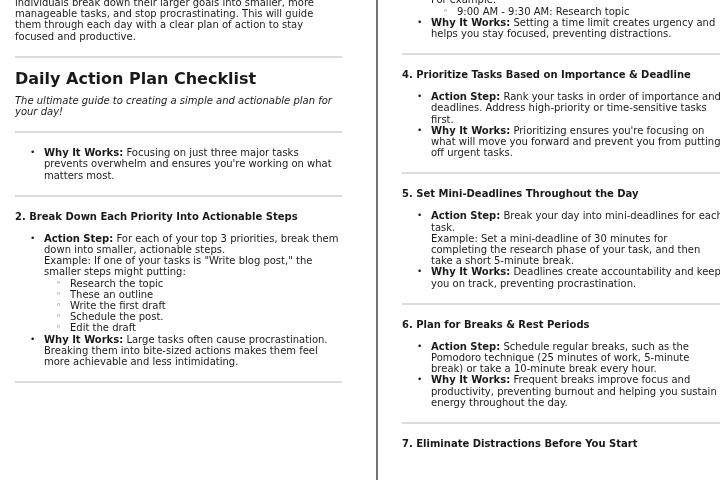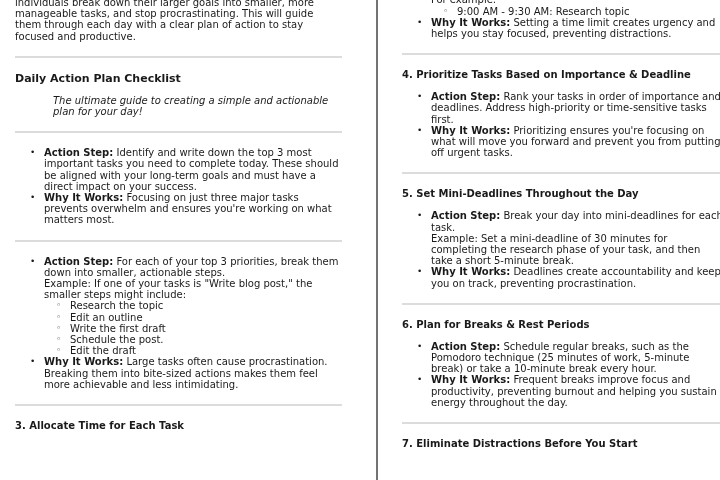--- a/index.html
+++ b/index.html
@@ -26,32 +26,32 @@
   #col-left .col-inner { top: -3px; }
   #col-right .col-inner { left: 24px; right: 15px; top: -28px; }
   p { margin: 0; }
   .hr {
     height: 0;
     border: 0;
     border-top: 2px solid #dcdcdc;
     margin: 14px 0 14px 0;
   }
   h2 {
-    font-size: 11px;
+    font-size: 16px;
     font-weight: bold;
     margin: 0 0 10px 0;
     line-height: 13px;
   }
   h3 {
     font-size: 10px;
     font-weight: bold;
     margin: 0 0 10px 0;
     line-height: 12px;
   }
-  .subtitle { font-style: italic; margin-left: 38px; }
+  .subtitle { font-style: italic; }
   ul.main {
     margin: 0;
     padding-left: 29px;
     list-style: none;
   }
   ul.main > li { position: relative; }
   ul.main > li::before {
     content: "•";
     position: absolute;
     left: -14px;
@@ -81,45 +81,44 @@
   <div class="col-inner">
     <p>individuals break down their larger goals into smaller, more manageable tasks, and stop procrastinating. This will guide them through each day with a clear plan of action to stay focused and productive.</p>
     <div class="hr"></div>
 
     <h2>Daily Action Plan Checklist</h2>
     <p class="subtitle">The ultimate guide to creating a simple and actionable plan for your day!</p>
     <div class="hr"></div>
 
     <div class="section">
       <ul class="main">
-        <li><b>Action Step:</b> <span>Identify and write down the top 3 most important tasks you need to complete today. These should be aligned with your long-term goals and must have a direct impact on your success.</span></li>
         <li><b>Why It Works:</b> <span>Focusing on just three major tasks prevents overwhelm and ensures you're working on what matters most.</span></li>
       </ul>
     </div>
     <div class="hr"></div>
 
     <div class="section">
+      <h3>2. Break Down Each Priority Into Actionable Steps</h3>
       <ul class="main">
         <li>
           <b>Action Step:</b> <span>For each of your top 3 priorities, break them down into smaller, actionable steps.</span><br>
-          <span>Example: If one of your tasks is "Write blog post," the smaller steps might include:</span>
+          <span>Example: If one of your tasks is "Write blog post," the smaller steps might putting:</span>
           <ul class="sub">
             <li>Research the topic</li>
-            <li>Edit an outline</li>
+            <li>These an outline</li>
             <li>Write the first draft</li>
             <li>Schedule the post.</li>
             <li>Edit the draft</li>
           </ul>
         </li>
         <li><b>Why It Works:</b> <span>Large tasks often cause procrastination. Breaking them into bite-sized actions makes them feel more achievable and less intimidating.</span></li>
       </ul>
     </div>
     <div class="hr"></div>
 
-    <h3>3. Allocate Time for Each Task</h3>
   </div>
 </div>
 
 <div id="col-right" class="col">
   <div class="col-inner">
 
     <div class="section">
       <ul class="main">
         <li>
           <br>

